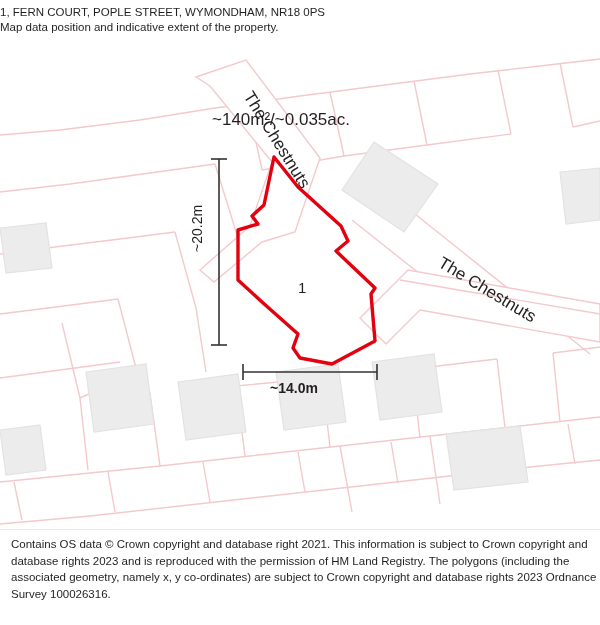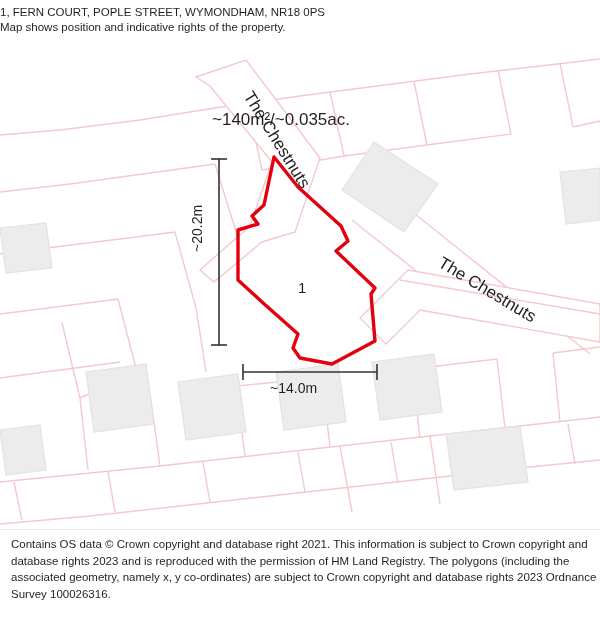--- a/index.html
+++ b/index.html
@@ -68,20 +68,21 @@
   }
   .plot-number {
     left: 298px;
     top: 237px;
     font-size: 15px;
   }
   .dim-h {
     left: 270px;
     top: 338px;
     font-size: 14px;
+    font-weight: bold;
   }
   .dim-v {
     left: 189px;
     top: 210px;
     font-size: 14px;
     transform: rotate(-90deg);
     transform-origin: left top;
   }
   
   .footer {
@@ -109,21 +110,21 @@
   .top-rule { top: 42px; }
   .bottom-rule { top: 529px; }
 </style>
 </head>
 <body>
 
 <div class="page">
 
   <div class="header">
     <div class="title">1, FERN COURT, POPLE STREET, WYMONDHAM, NR18 0PS</div>
-    <div class="subtitle">Map shows position and indicative rights of the property.</div>
+    <div class="subtitle">Map data position and indicative extent of the property.</div>
   </div>
   <div class="top-rule"></div>
 
   <div class="map-wrap">
     <svg class="map-svg" viewBox="0 0 600 488" xmlns="http://www.w3.org/2000/svg">
 
       <g stroke="#f3c9cc" stroke-width="1.4" fill="none">
         <path d="M0 93 L60 88 L140 78 L215 66 L300 54 L385 43 L470 32 L540 24 L600 17"></path>
         <path d="M0 150 L70 142 L150 131 L215 122"></path>
         <path d="M215 122 L238 196"></path>

